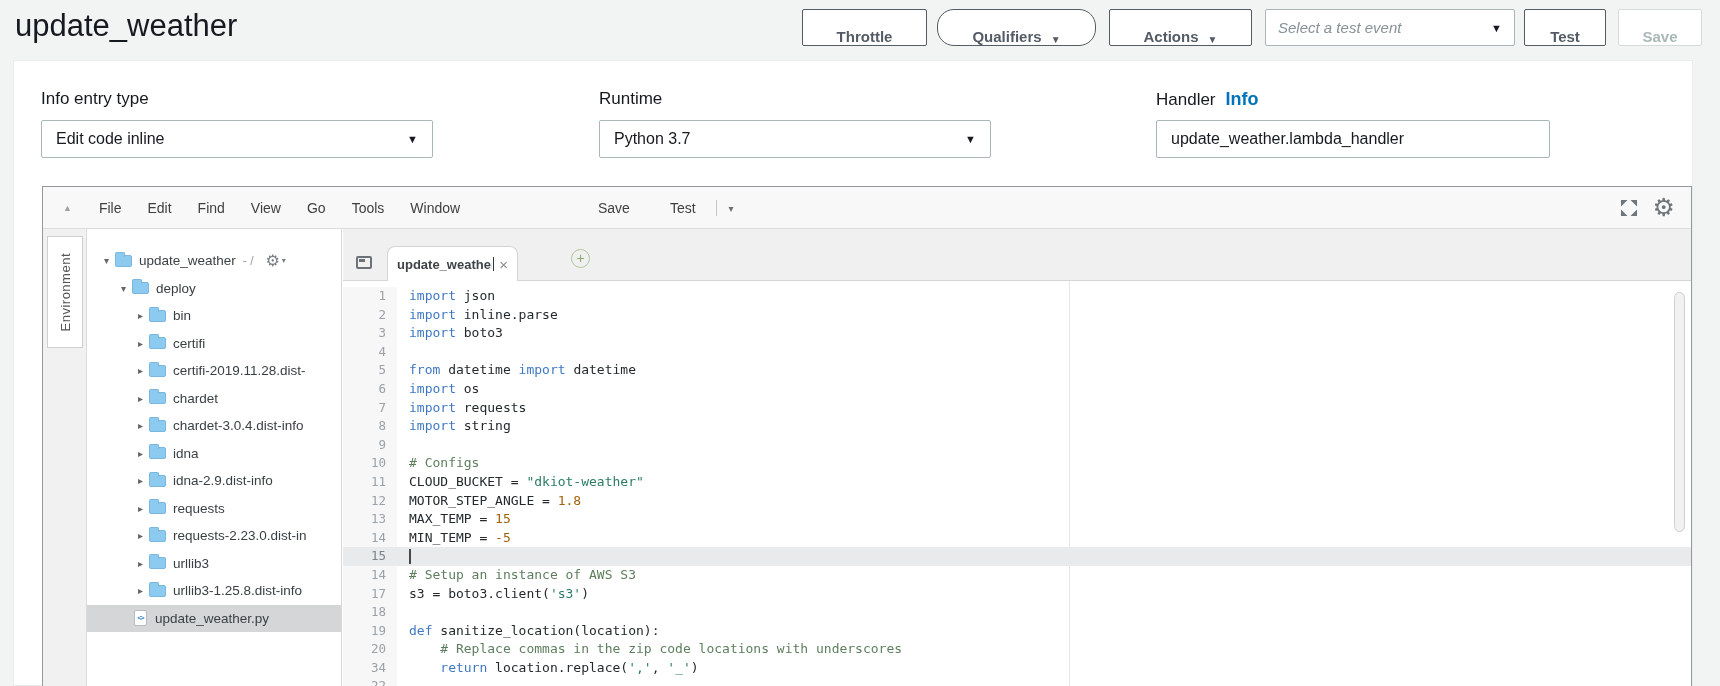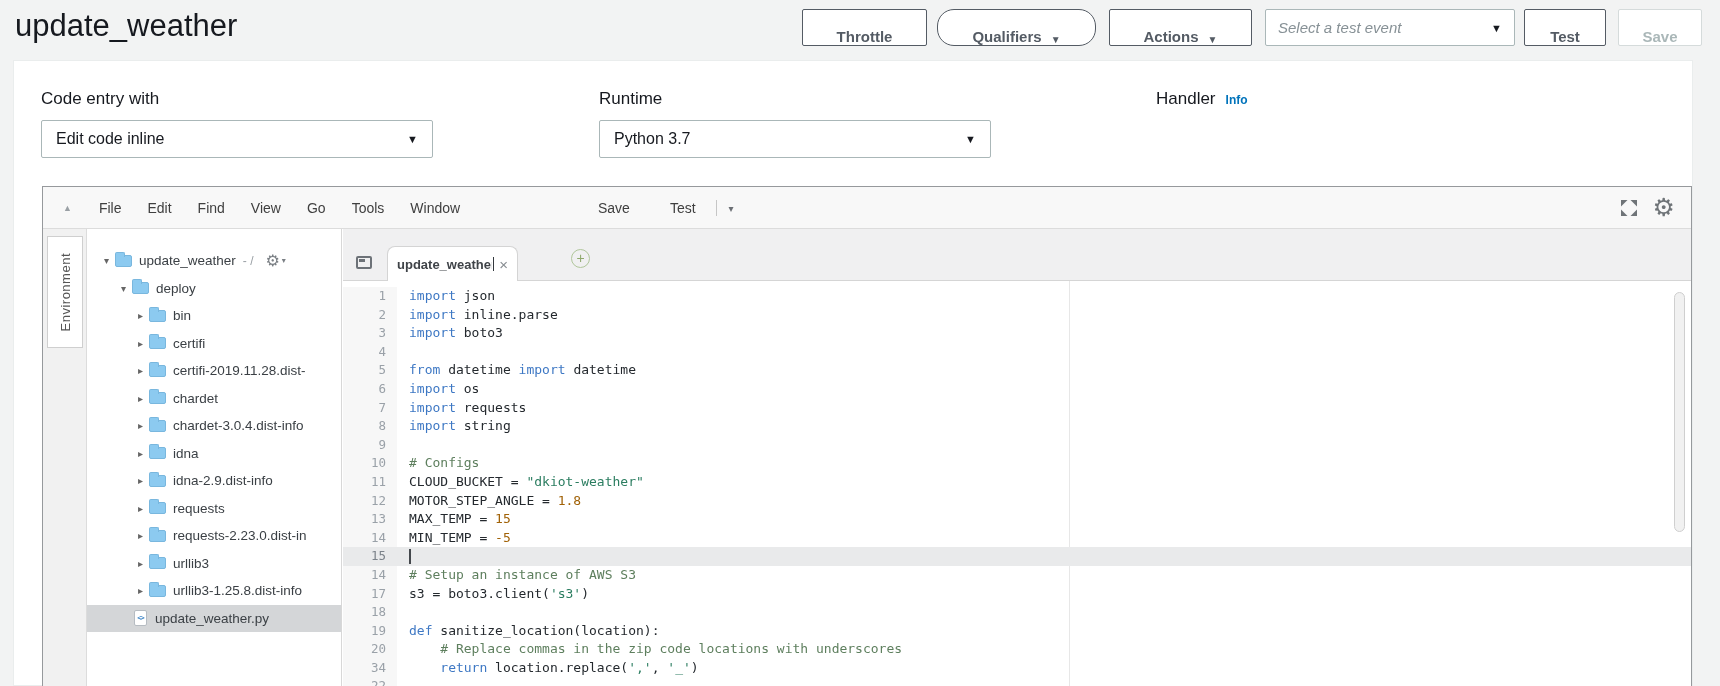--- a/index.html
+++ b/index.html
@@ -26,21 +26,21 @@
   
   #card { position:absolute; left:13px; top:60px; width:1680px; height:626px; background:#fff; border:1px solid #eaeded; }
 
   .field-label { position:absolute; top:28px; font-size:17px; color:#16191f; }
   .field-ctl { position:absolute; top:59px; height:38px; border:1px solid #aab7b8; border-radius:2px;
                background:#fff; display:flex; align-items:center; padding:0 14px; font-size:16px; color:#16191f;gap:24px; }
   .field-ctl .caret { margin-left:auto; font-size:11px; color:#16191f; }
   #lbl-code-entry { left:27px; } #ctl-code-entry { left:27px; width:392px; cursor:pointer; }
   #lbl-runtime { left:585px; }   #ctl-runtime { left:585px; width:392px; cursor:pointer; }
   #lbl-handler { left:1142px; }
-  #lbl-handler .info { color:#0073bb; font-size:12px; font-weight:600; margin-left:10px; cursor:pointer; }
+  #lbl-handler .info { color:#0073bb; font-size:18px; font-weight:600; margin-left:10px; cursor:pointer; }
   #ctl-handler { left:1142px; width:394px; }
 
   
   #editor { position:absolute; left:28px; top:125px; width:1650px; height:501px; background:#fff;
             border:1px solid #96999c; }
   #menubar { position:relative; height:42px; background:#f8f8f8; border-bottom:1px solid #dcdcdc;
              display:flex; align-items:center; font-size:14px; color:#3f3f3f; }
   #collapse { margin-left:20px; font-size:9px; color:#9aa0a5; cursor:pointer; }
   #menu-items { display:flex; margin-left:14px; }
   .menu-item { padding:0 13px; cursor:pointer; }
@@ -130,34 +130,37 @@
 </div>
 <div class="hbtn" id="btn-test">
   <span>Test</span>
 </div>
 <div class="hbtn disabled" id="btn-save">
   <span>Save</span>
 </div>
 
 <div id="card">
 
-  <div class="field-label" id="lbl-code-entry">Code entry with</div>
+  <div class="field-label" id="lbl-code-entry">Info entry type</div>
   <div class="field-ctl" id="ctl-code-entry">
     <span>Edit code inline</span>
     <span class="caret">▼</span>
   </div>
 
   <div class="field-label" id="lbl-runtime">Runtime</div>
   <div class="field-ctl" id="ctl-runtime">
     <span>Python 3.7</span>
     <span class="caret">▼</span>
   </div>
 
   <div class="field-label" id="lbl-handler">
     <span>Handler</span><span class="info">Info</span>
+  </div>
+  <div class="field-ctl" id="ctl-handler">
+    <span>update_weather.lambda_handler</span>
   </div>
 
   <div id="editor">
 
     <div id="menubar">
       <span id="collapse">▲</span>
       <div id="menu-items">
           <div class="menu-item">File</div>
           <div class="menu-item">Edit</div>
           <div class="menu-item">Find</div>

